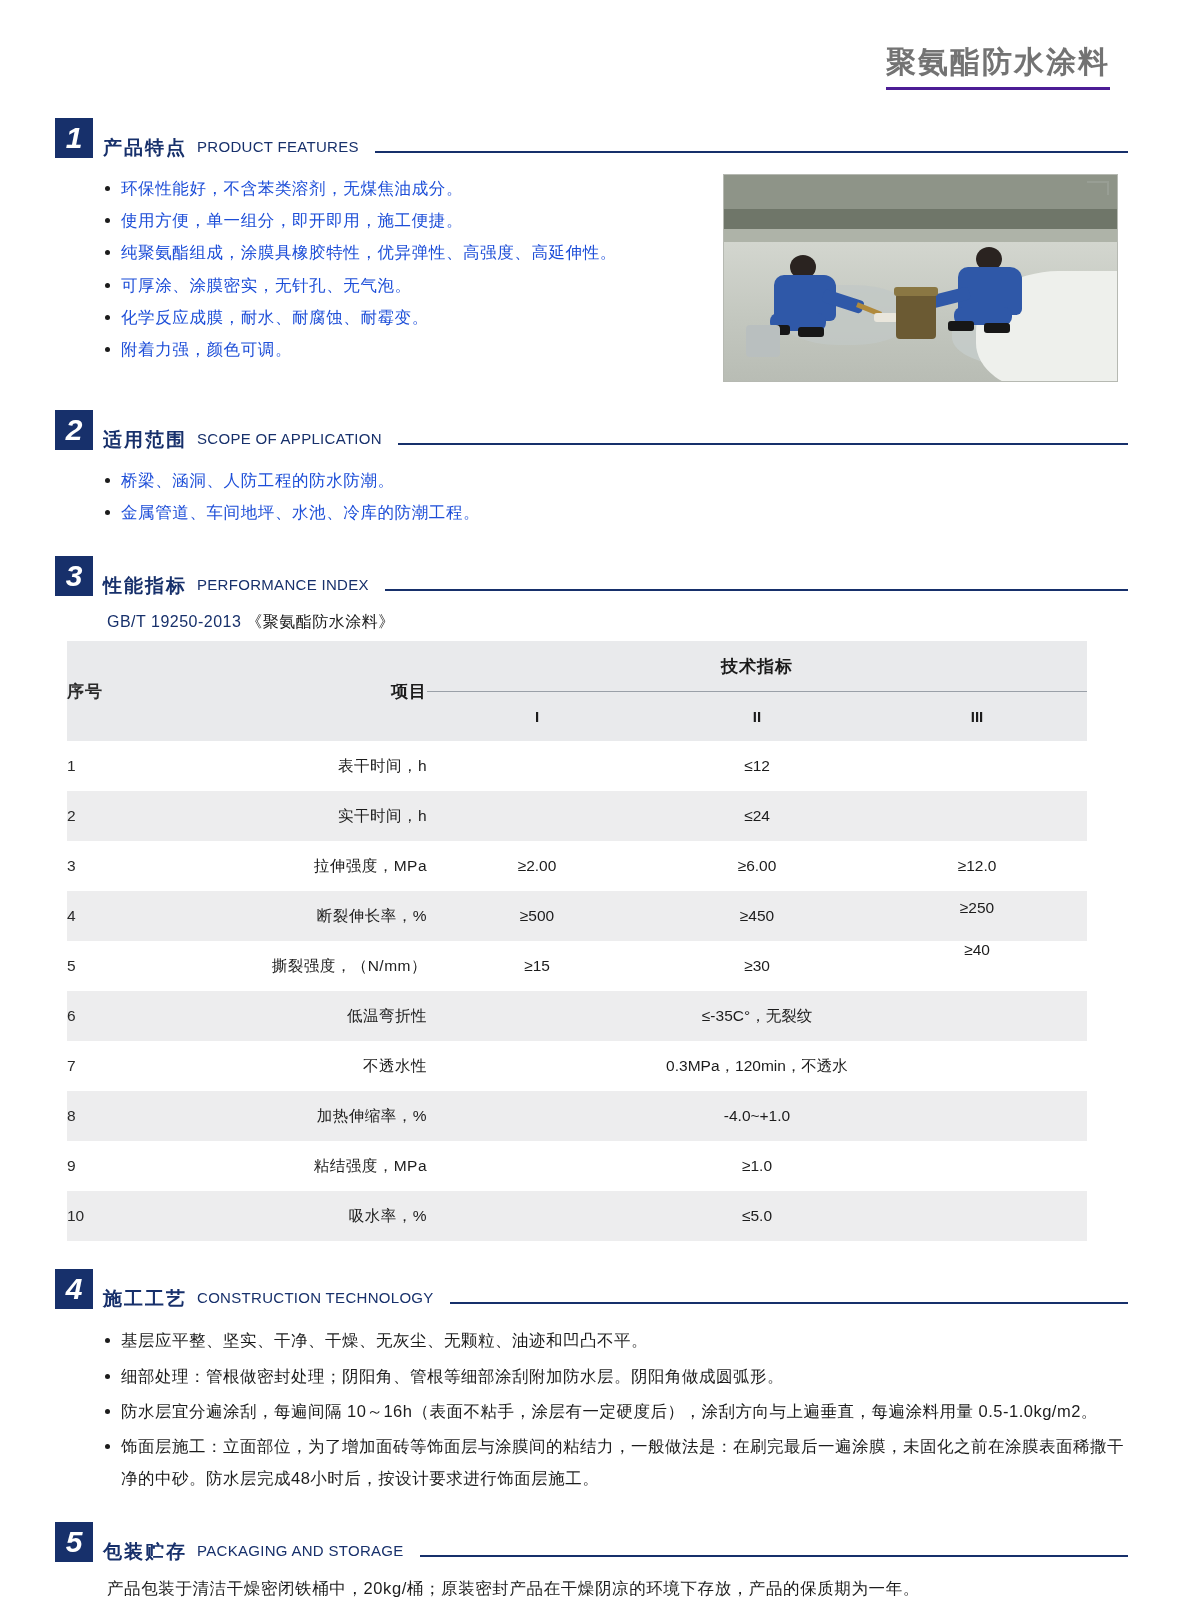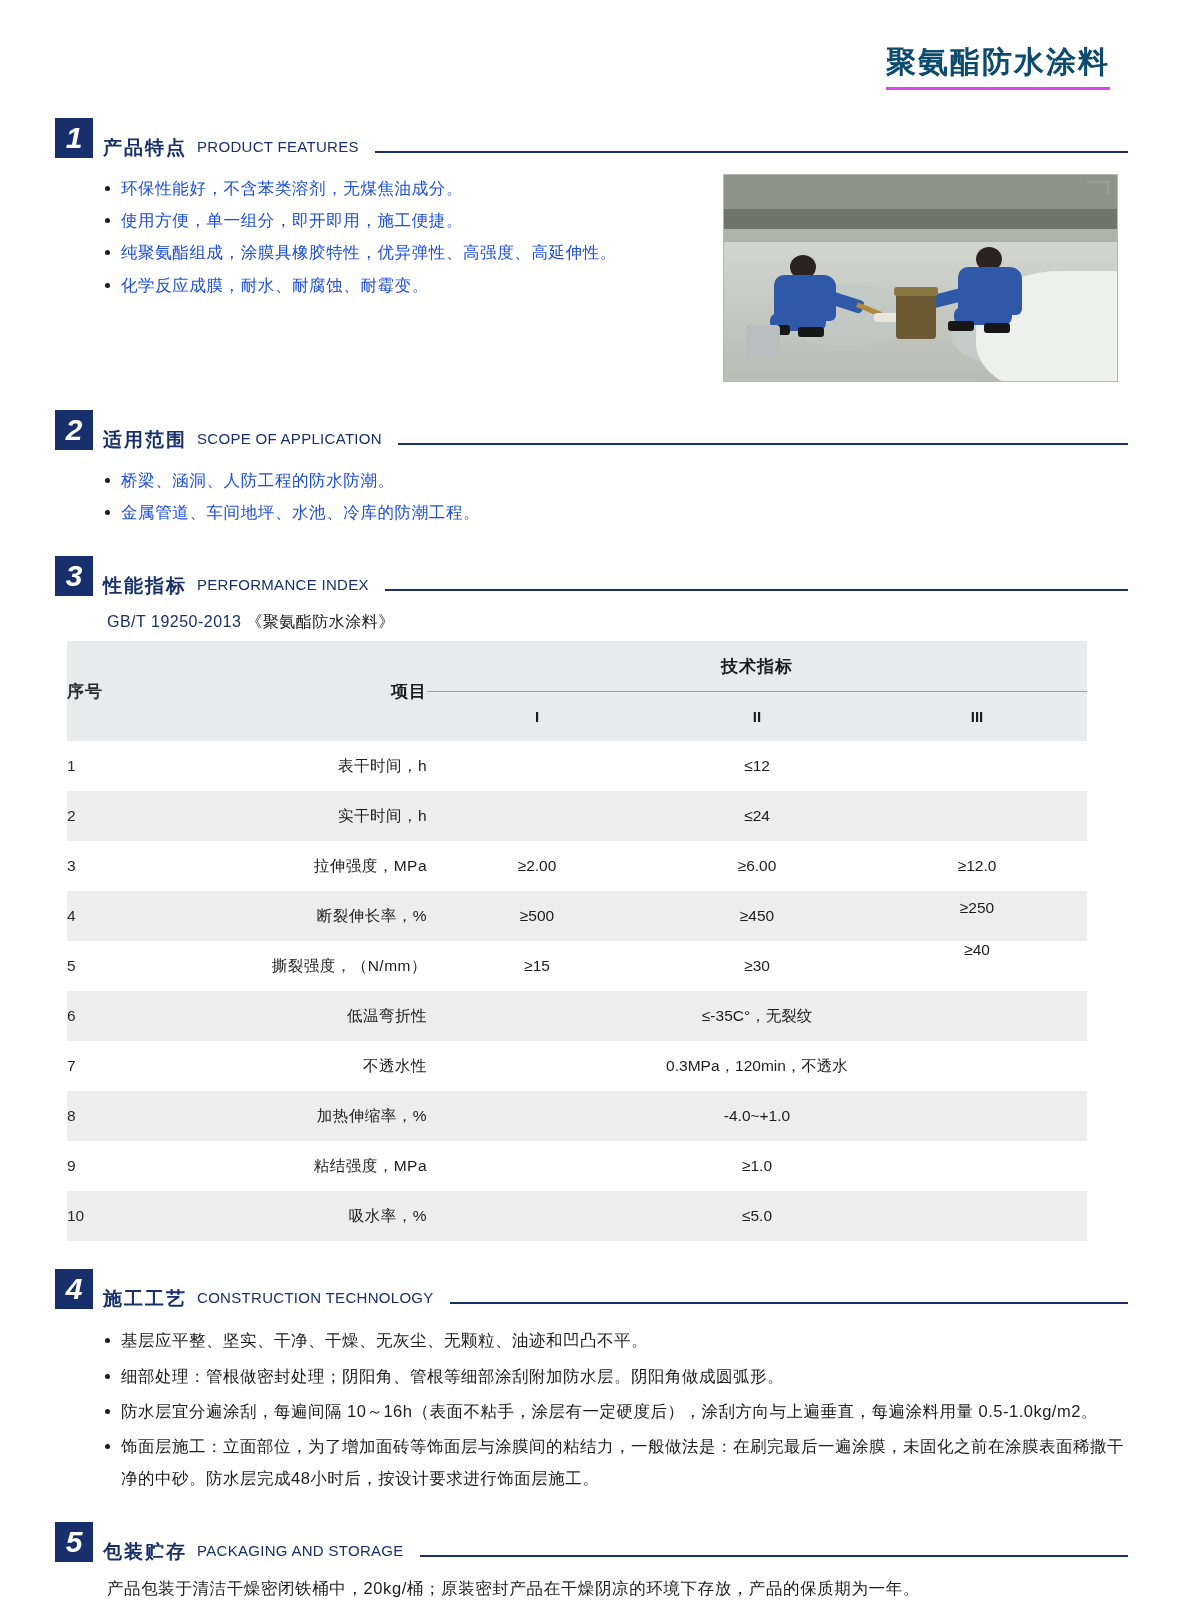--- a/index.html
+++ b/index.html
@@ -19,23 +19,23 @@
 
   
   .doc-title-wrap {
     text-align: right;
     padding: 42px 90px 0 0;
   }
   .doc-title {
     display: inline-block;
     font-size: 30px;
     font-weight: bold;
-    color: #0c4a6e;
+    color: #737373;
     letter-spacing: 2px;
-    border-bottom: 3px solid #d946ef;
+    border-bottom: 3px solid #4c1d95;
     padding-bottom: 4px;
   }
 
   
   .section {
     padding: 0 72px 0 55px;
   }
   .sec-head {
     display: flex;
     align-items: flex-end;
@@ -218,21 +218,23 @@
       <div class="sec-en">PRODUCT FEATURES</div>
       <div class="sec-rule"></div>
     </div>
 
     <div class="s1-body">
       <div class="s1-text">
         <ul class="bullets">
           <li>环保性能好，不含苯类溶剂，无煤焦油成分。</li>
           <li>使用方便，单一组分，即开即用，施工便捷。</li>
           <li>纯聚氨酯组成，涂膜具橡胶特性，优异弹性、高强度、高延伸性。</li>
+          <li>可厚涂、涂膜密实，无针孔、无气泡。</li>
           <li>化学反应成膜，耐水、耐腐蚀、耐霉变。</li>
+          <li>附着力强，颜色可调。</li>
         </ul>
       </div>
 
       <div class="photo">
         <div class="ph-wallTop"></div>
         <div class="ph-wallMid"></div>
         <div class="ph-stripe"></div>
         <div class="ph-floor"></div>
         <div class="ph-wet1"></div>
         <div class="ph-wet2"></div>

